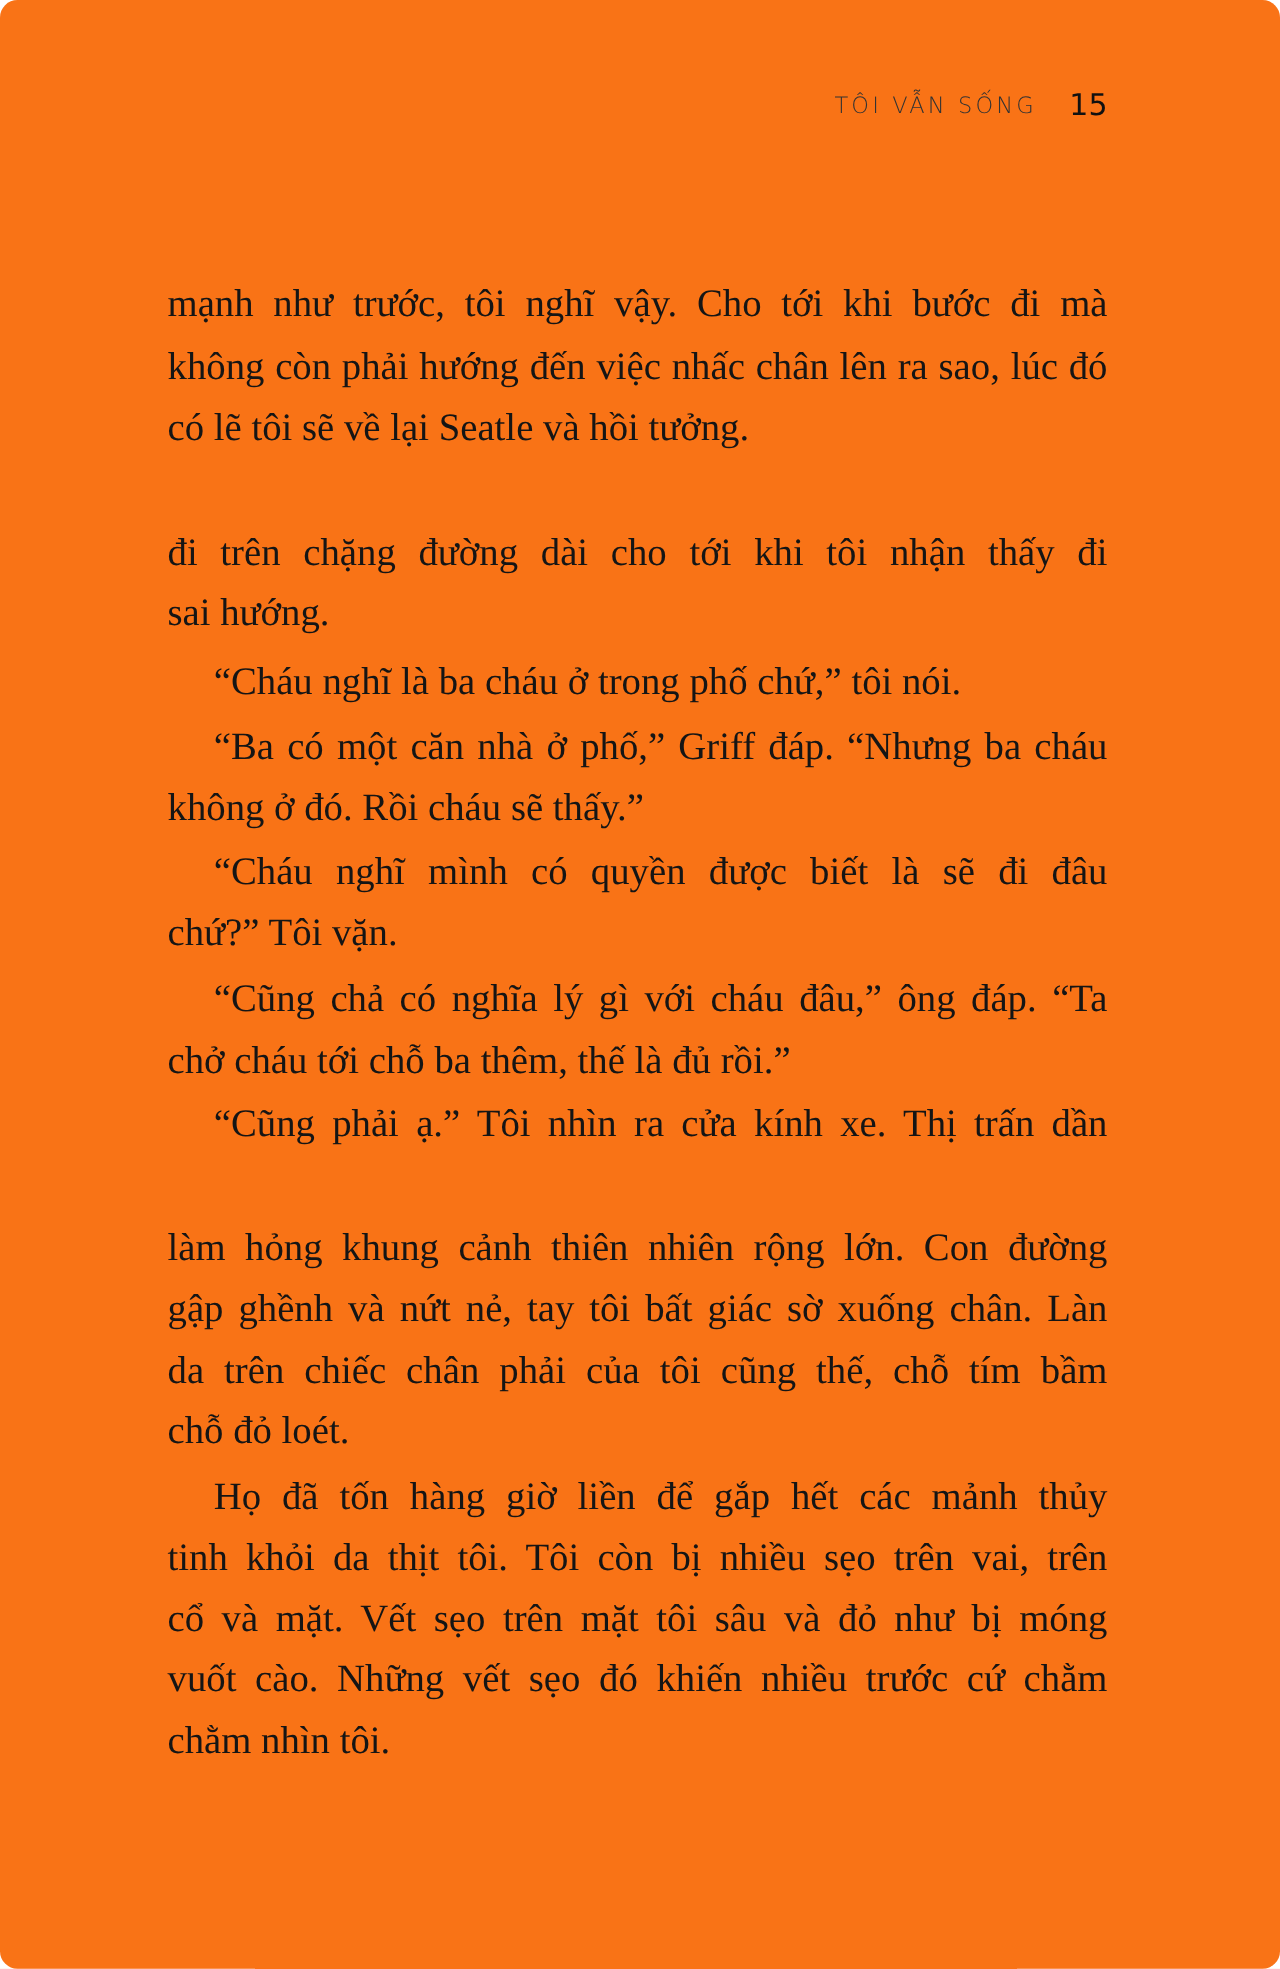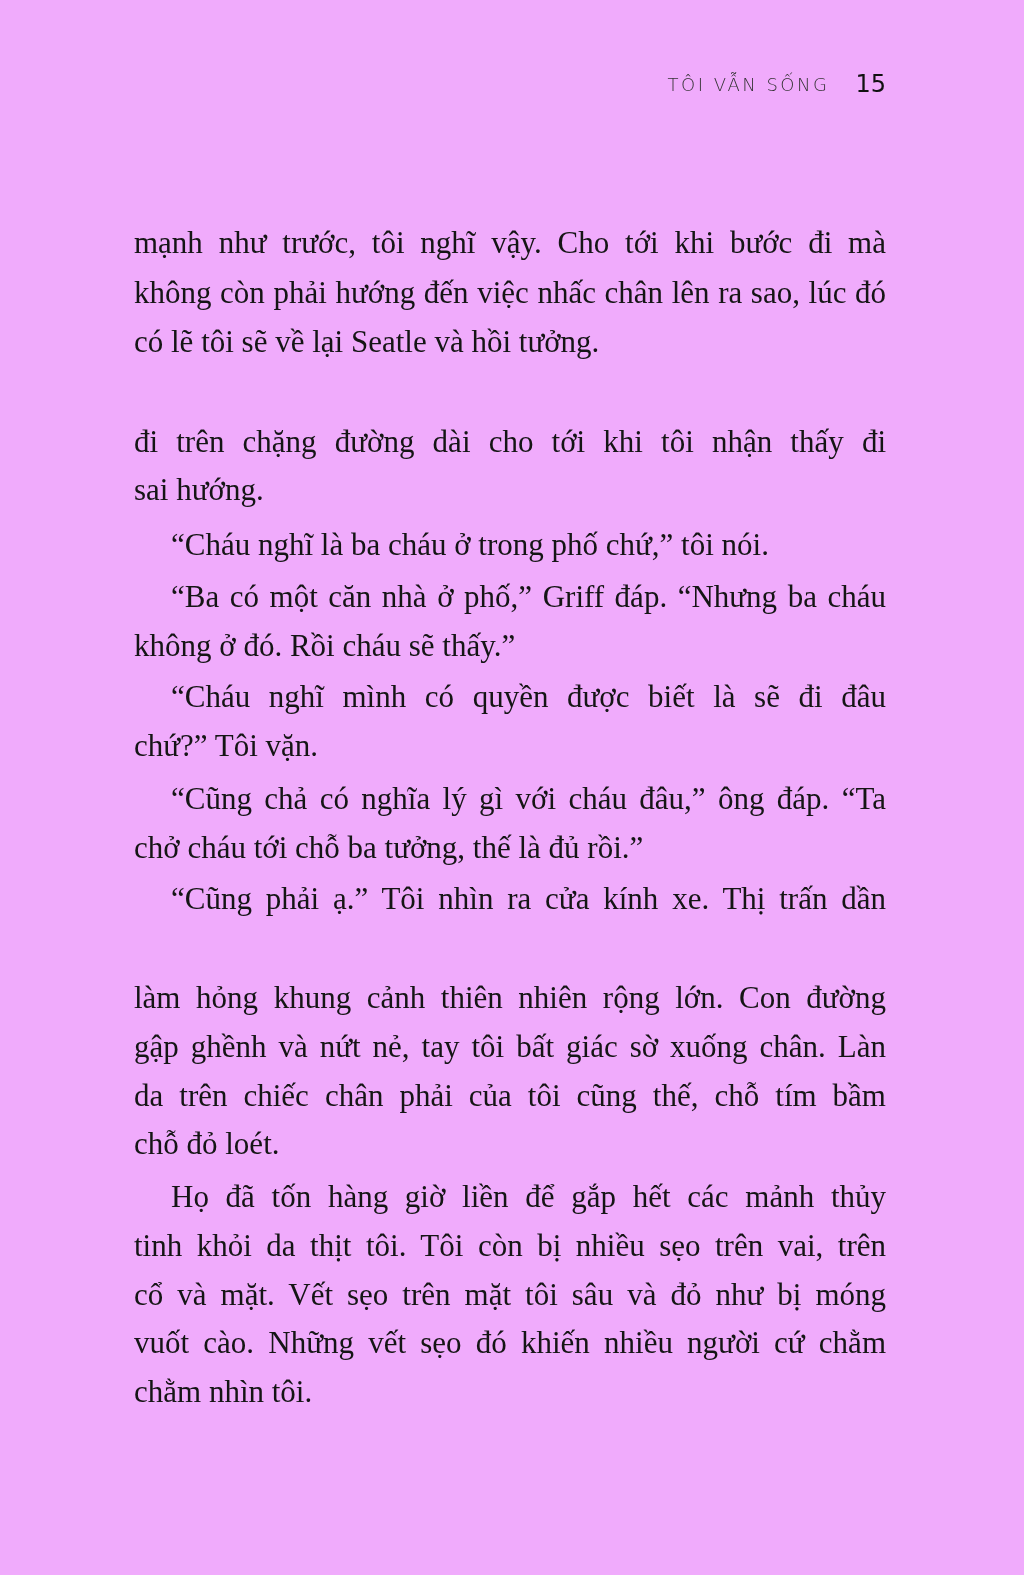--- a/index.html
+++ b/index.html
@@ -1,17 +1,17 @@
 <!DOCTYPE html>
 <html><head>
 <meta charset="utf-8">
 <style>
   html, body { margin:0; padding:0; background:#ffffff; }
   body { width:1024px; height:1575px; position:relative; overflow:hidden; }
-  .page { position:absolute; left:0; top:0; width:1024px; height:1575px; background:#f0abfc; }
+  .page { position:absolute; left:0; top:0; width:1024px; height:1575px; background:#f97316;border-radius:14px; }
   .running-head { position:absolute; top:70px; right:138px; display:flex; align-items:center; gap:26px;
     font-family:"DejaVu Sans", sans-serif; color:#222; }
   .running-title { font-size:18px; letter-spacing:2.5px; font-weight:300; color:#333; }
   .page-number { font-size:24px; color:#111; }
   .line { position:absolute; left:134px; width:752px; font-family:"Liberation Serif", serif;
     font-size:31px; line-height:40px; color:#151515; white-space:nowrap; text-align:justify;
     text-align-last:justify; }
   .line.last { text-align-last:left; }
   .line.indent { left:171px; width:715px; }
 </style>
@@ -34,27 +34,27 @@
 
   <div class="line indent last" style="top:525px">“Cháu nghĩ là ba cháu ở trong phố chứ,” tôi nói.</div>
 
   <div class="line indent" style="top:577px">“Ba có một căn nhà ở phố,” Griff đáp. “Nhưng ba cháu</div>
   <div class="line last" style="top:626px">không ở đó. Rồi cháu sẽ thấy.”</div>
 
   <div class="line indent" style="top:677px">“Cháu nghĩ mình có quyền được biết là sẽ đi đâu</div>
   <div class="line last" style="top:726px">chứ?” Tôi vặn.</div>
 
   <div class="line indent" style="top:779px">“Cũng chả có nghĩa lý gì với cháu đâu,” ông đáp. “Ta</div>
-  <div class="line last" style="top:828px">chở cháu tới chỗ ba tưởng, thế là đủ rồi.”</div>
+  <div class="line last" style="top:828px">chở cháu tới chỗ ba thêm, thế là đủ rồi.”</div>
 
   <div class="line indent" style="top:879px">“Cũng phải ạ.” Tôi nhìn ra cửa kính xe. Thị trấn dần</div>
   <div class="line" style="top:978px">làm hỏng khung cảnh thiên nhiên rộng lớn. Con đường</div>
   <div class="line" style="top:1027px">gập ghềnh và nứt nẻ, tay tôi bất giác sờ xuống chân. Làn</div>
   <div class="line" style="top:1076px">da trên chiếc chân phải của tôi cũng thế, chỗ tím bầm</div>
   <div class="line last" style="top:1124px">chỗ đỏ loét.</div>
 
   <div class="line indent" style="top:1177px">Họ đã tốn hàng giờ liền để gắp hết các mảnh thủy</div>
   <div class="line" style="top:1226px">tinh khỏi da thịt tôi. Tôi còn bị nhiều sẹo trên vai, trên</div>
   <div class="line" style="top:1275px">cổ và mặt. Vết sẹo trên mặt tôi sâu và đỏ như bị móng</div>
-  <div class="line" style="top:1323px">vuốt cào. Những vết sẹo đó khiến nhiều người cứ chằm</div>
+  <div class="line" style="top:1323px">vuốt cào. Những vết sẹo đó khiến nhiều trước cứ chằm</div>
   <div class="line last" style="top:1372px">chằm nhìn tôi.</div>
 
 </div>
 
 </body></html>

